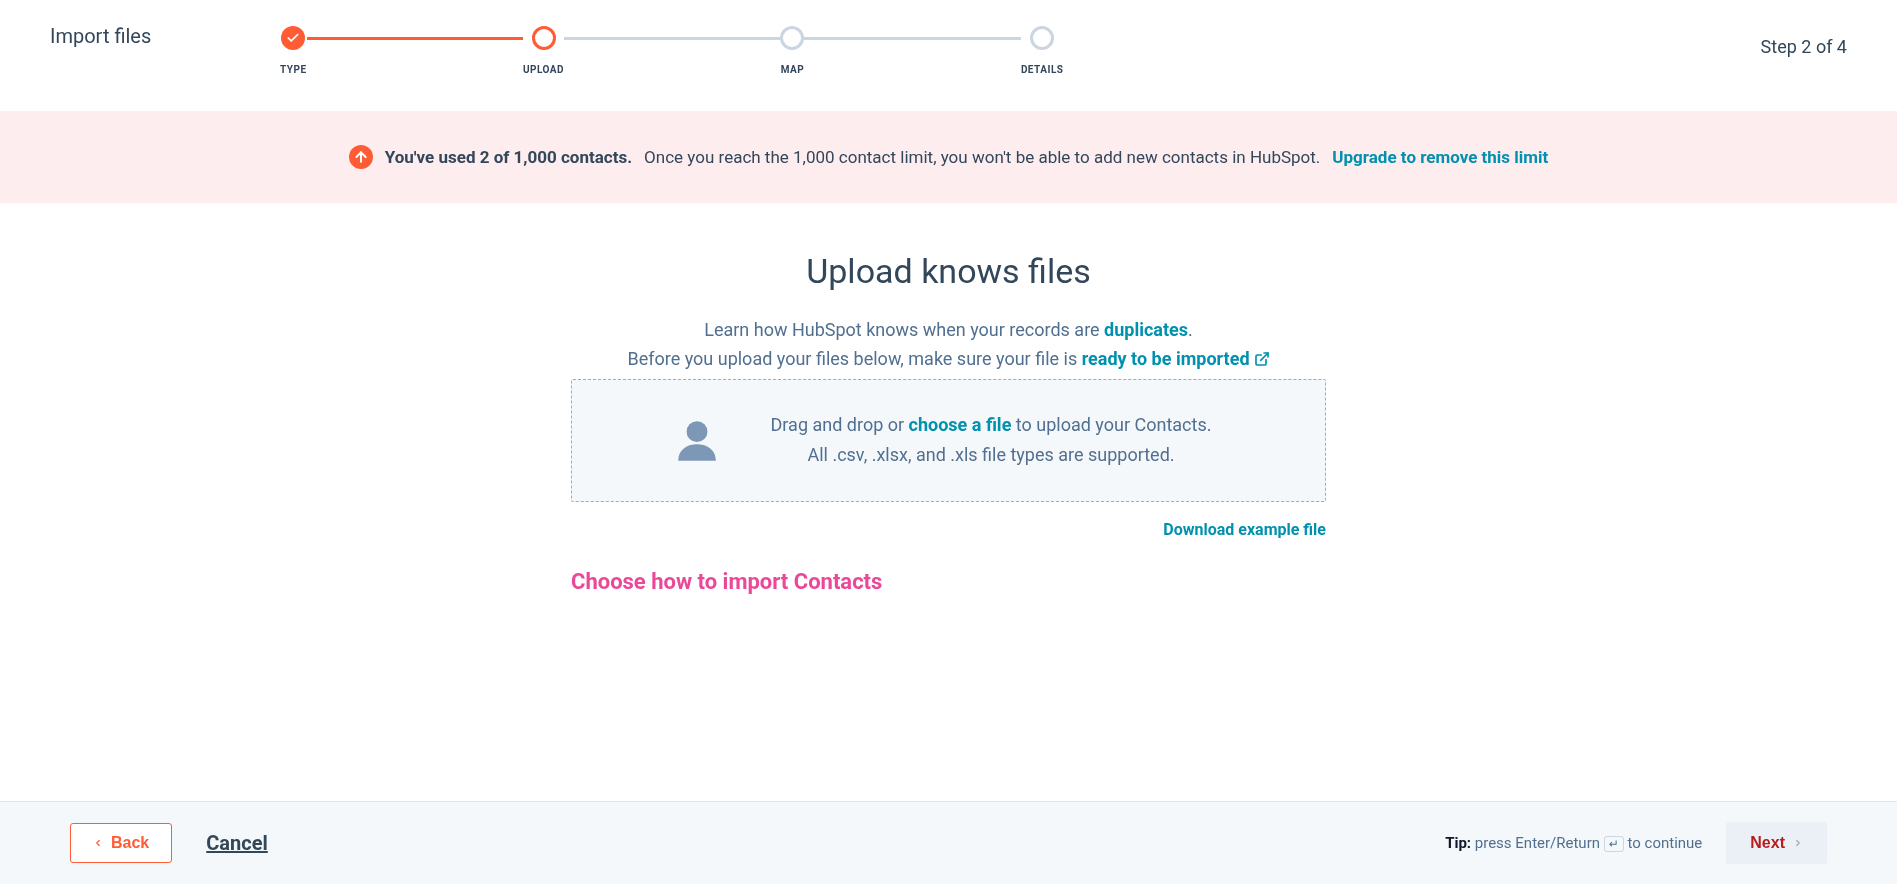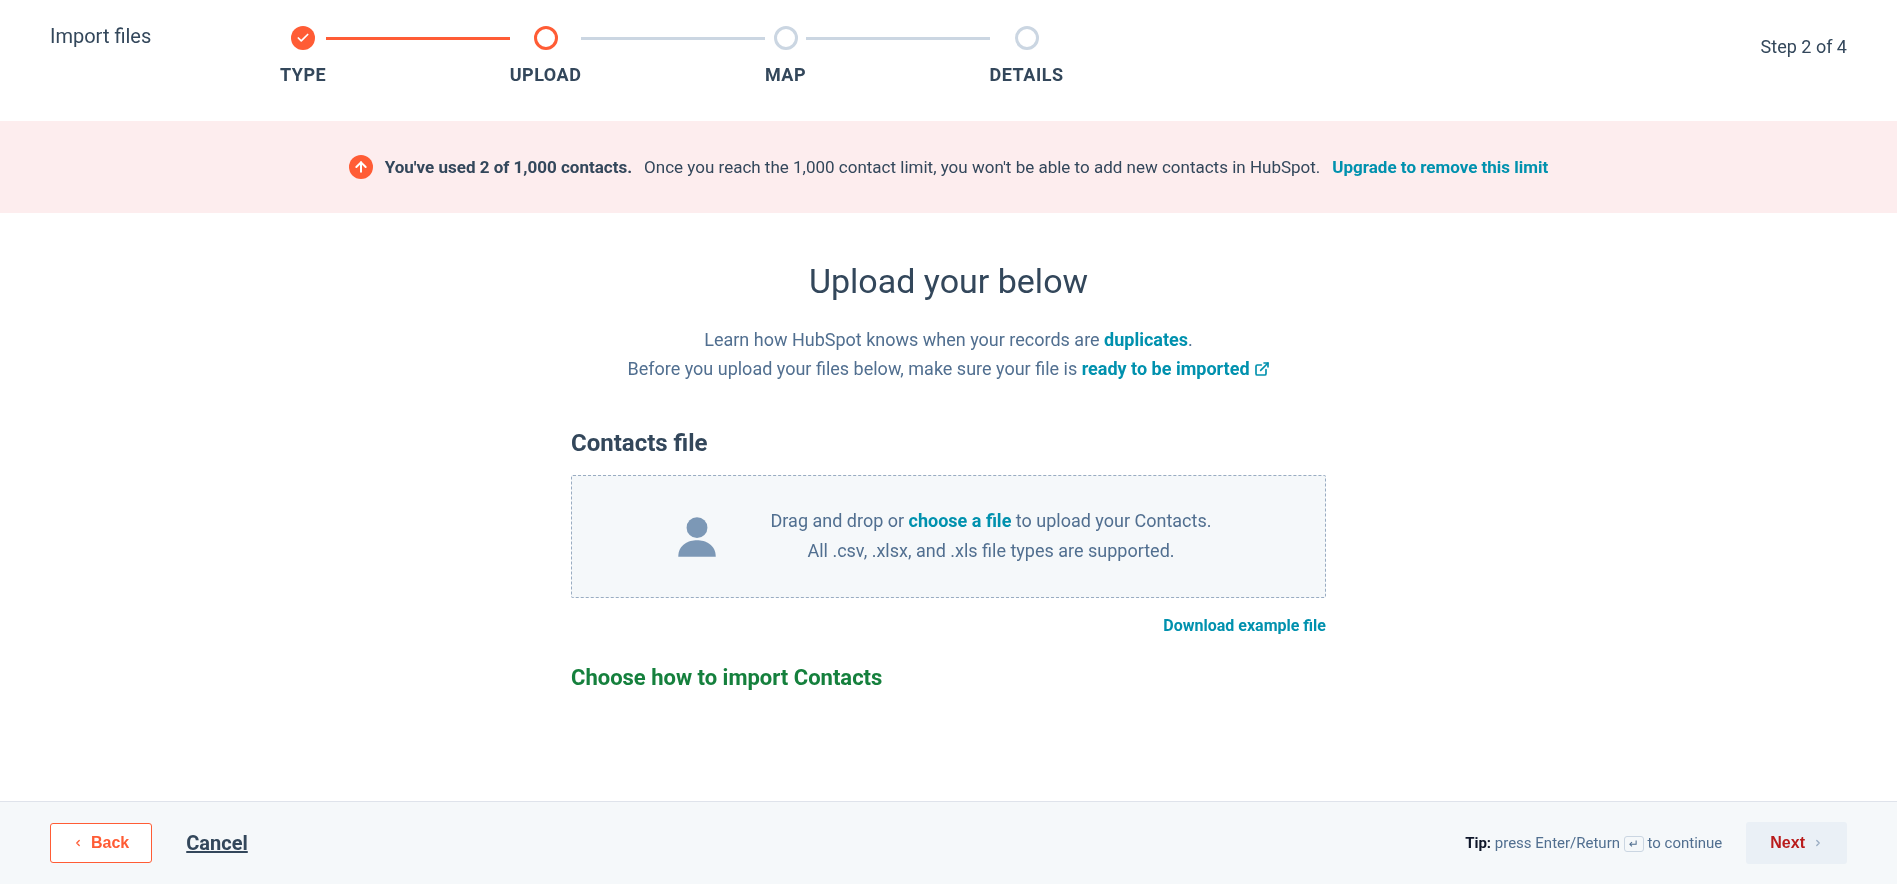--- a/index.html
+++ b/index.html
@@ -8,21 +8,21 @@
     .top-bar { display: flex; align-items: flex-start; padding: 24px 50px 36px; }
     .page-title { font-size: 20px; color: #33475b; font-weight: 400; min-width: 230px; }
     .step-indicator { flex: 1; min-width: 240px; text-align: right; font-size: 18px; color: #33475b; padding-top: 12px; }
     
     .progress-wrap { flex: 1; display: flex; align-items: flex-start; padding-top: 2px; }
     .step { display: flex; flex-direction: column; align-items: center; position: relative; }
     .step-circle { width: 24px; height: 24px; border-radius: 50%; background: #fff; z-index: 2; display: flex; align-items: center; justify-content: center; }
     .step-circle.done { background: #ff5c35; color: #fff; }
     .step-circle.active { border: 3px solid #ff5c35; }
     .step-circle.future { border: 3px solid #cbd6e2; }
-    .step-label { margin-top: 14px; font-size: 18px; font-weight: 700; letter-spacing: 0.5px; color: #33475b; }
+    .step-label { margin-top: 14px; font-size: 10px; font-weight: 700; letter-spacing: 0.5px; color: #33475b; }
     .step-connector { flex: 1; height: 3px; margin-top: 11px; }
     .step-connector.done { background: #ff5c35; }
     .step-connector.future { background: #cbd6e2; }
     
     .banner { background: #fdedee; padding: 34px 50px; display: flex; align-items: center; justify-content: center; gap: 12px; font-size: 17px; flex-wrap: wrap; }
     .banner-icon { width: 24px; height: 24px; border-radius: 50%; background: #ff5c35; display: inline-flex; align-items: center; justify-content: center; color: #fff; flex-shrink: 0; }
     .banner-bold { font-weight: 700; color: #33475b; }
     .banner-text { color: #33475b; }
     .banner-link { color: #0091ae; font-weight: 700; text-decoration: none; }
     
@@ -33,23 +33,23 @@
     .ext-icon { display: inline-block; margin-left: 4px; vertical-align: middle; }
     
     .section-heading { font-size: 24px; font-weight: 700; color: #33475b; margin-top: 48px; margin-bottom: 18px; }
     
     .dropzone { border: 1px dashed #99acc2; background: #f5f8fa; border-radius: 2px; padding: 30px 40px; display: flex; align-items: center; gap: 15px; }
     .dropzone-icon { width: 50px; height: 50px; flex-shrink: 0; margin-left: 60px; }
     .dropzone-text { flex: 1; text-align: center; color: #516f90; font-size: 18px; line-height: 1.7; padding-right: 40px; }
     
     .download-row { text-align: right; margin-top: 18px; }
     
-    .import-heading { font-size: 22px; font-weight: 700; color: #15803d; margin-top: 30px; }
+    .import-heading { font-size: 22px; font-weight: 700; color: #ec4899; margin-top: 30px; }
     
-    .footer { position: fixed; bottom: 0; left: 0; right: 0; background: #f5f8fa; border-top: 1px solid #dfe3eb; padding: 20px 50px; display: flex; align-items: center; }
+    .footer { position: fixed; bottom: 0; left: 0; right: 0; background: #f5f8fa; border-top: 1px solid #dfe3eb; padding: 20px 70px; display: flex; align-items: center; }
     .btn-back { border: 1px solid #ff5c35; background: #fff; color: #ff5c35; padding: 10px 22px; border-radius: 3px; font-size: 16px; font-weight: 600; cursor: pointer; display: inline-flex; align-items: center; gap: 8px; }
     .cancel-link { margin-left: 34px; color: #33475b; font-weight: 700; text-decoration: underline; font-size: 20px; cursor: pointer; }
     .footer-spacer { flex: 1; }
     .tip { color: #516f90; font-size: 15px; margin-right: 24px; }
     .tip-bold { font-weight: 700; color: #0f172a; }
     .kbd { display: inline-block; border: 1px solid #cbd6e2; border-radius: 3px; padding: 0 4px; font-size: 12px; vertical-align: middle; }
     .btn-next { background: #eaf0f6; color: #b91c1c; border: none; padding: 12px 24px; border-radius: 3px; font-size: 16px; font-weight: 600; cursor: not-allowed; display: inline-flex; align-items: center; gap: 8px; }
   </style>
 </head>
 <body>
@@ -92,33 +92,32 @@
         <line x1="12" y1="19" x2="12" y2="5"></line>
         <polyline points="5 12 12 5 19 12"></polyline>
       </svg>
   </span>
   <span class="banner-bold">You've used 2 of 1,000 contacts.</span>
   <span class="banner-text">Once you reach the 1,000 contact limit, you won't be able to add new contacts in HubSpot.</span>
   <a href="#" class="banner-link">Upgrade to remove this limit</a>
 </div>
 
 <div class="main">
-  <h1 class="main-title">Upload your below</h1>
+  <h1 class="main-title">Upload knows files</h1>
   <p class="main-sub">
     <span>Learn how HubSpot knows when your records are </span><a href="#" class="link-teal">duplicates</a><span>.</span>
   </p>
   <p class="main-sub">
     <span>Before you upload your files below, make sure your file is </span><a href="#" class="link-teal"><span>ready to be imported</span><span class="ext-icon"><svg width="16" height="16" viewBox="0 0 24 24" fill="none" stroke="#0091ae" stroke-width="2.5" stroke-linecap="round" stroke-linejoin="round">
             <path d="M18 13v6a2 2 0 0 1-2 2H5a2 2 0 0 1-2-2V8a2 2 0 0 1 2-2h6"></path>
             <polyline points="15 3 21 3 21 9"></polyline>
             <line x1="10" y1="14" x2="21" y2="3"></line>
           </svg></span></a>
   </p>
 
-  <h2 class="section-heading">Contacts file</h2>
 
   <div class="dropzone">
     <span class="dropzone-icon">
       <svg viewBox="0 0 24 24" fill="#7c98b6">
           <circle cx="12" cy="8" r="5"></circle>
           <path d="M3 22 C3 16, 8 14, 12 14 C16 14, 21 16, 21 22 Z"></path>
         </svg>
     </span>
     <div class="dropzone-text">
       <div>

